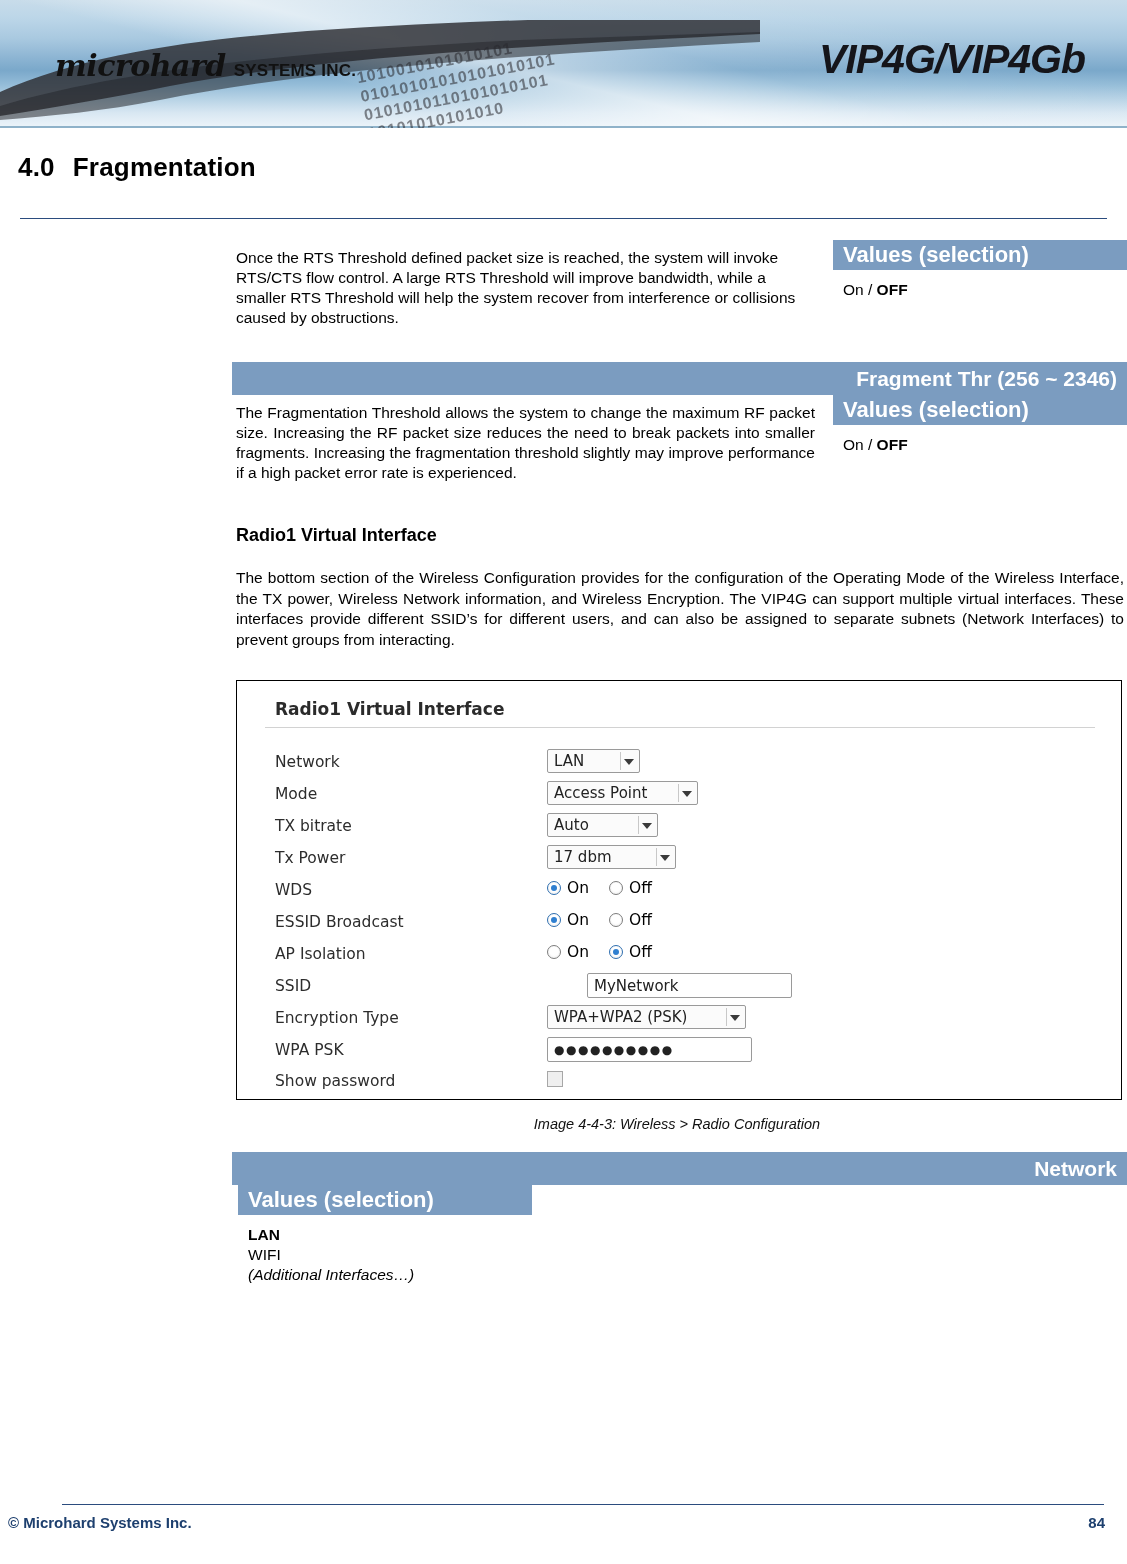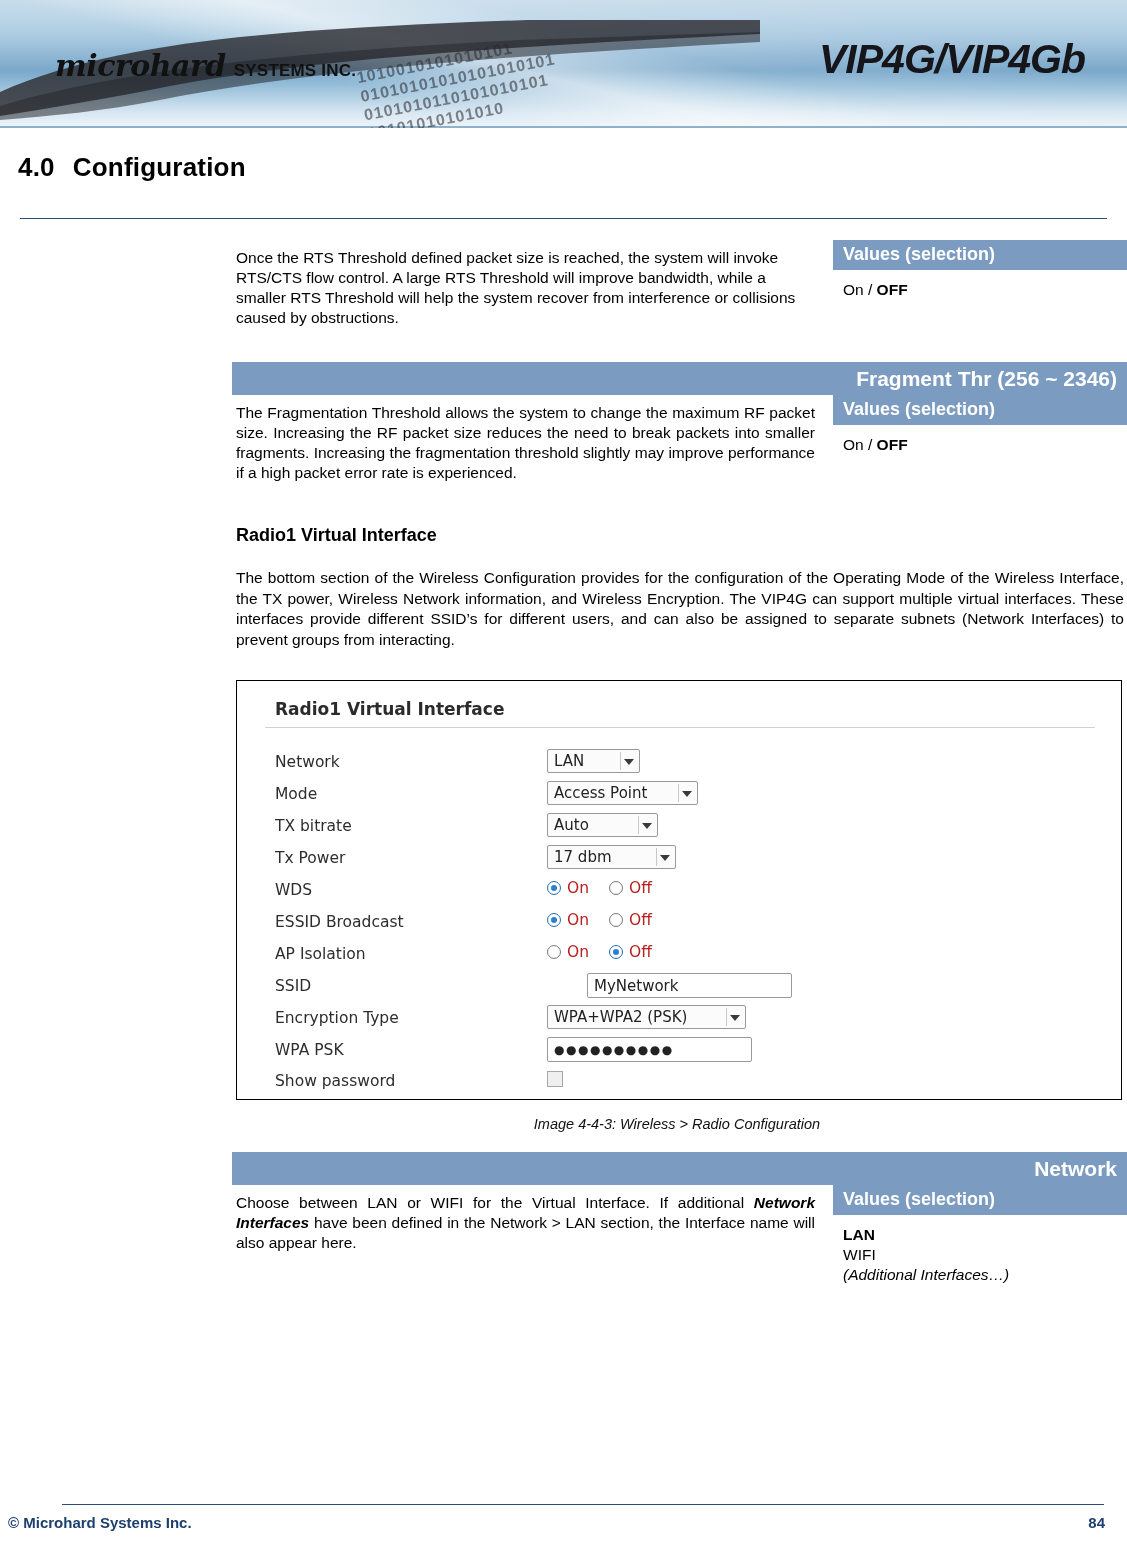--- a/index.html
+++ b/index.html
@@ -173,21 +173,21 @@
   }
   .param-desc.justify { text-align: justify; }
   .param-values {
     width: 300px;
     box-sizing: border-box;
     padding-left: 6px;
   }
   .values-head {
     background: #7b9cc0;
     color: #ffffff;
-    font-size: 18px;
+    font-size: 22px;
     font-weight: bold;
     padding: 3px 0 4px 10px;
     box-sizing: border-box;
     height: 30px;
     line-height: 23px;
   }
   .values-list {
     padding: 10px 0 0 10px;
     font-size: 15.5px;
     line-height: 20px;
@@ -278,21 +278,21 @@
     color: #222;
     background: #ffffff;
     border: 1px solid #9a9a9a;
     border-radius: 2px;
     height: 25px;
     box-sizing: border-box;
     padding: 2px 6px;
     display: inline-block;
     line-height: 20px;
   }
-  .radio-group { display: flex; align-items: center; gap: 6px; font-size: 15.5px; color: #b91c1c;}
+  .radio-group { display: flex; align-items: center; gap: 6px; font-size: 15.5px; color: #000000;}
   .radio {
     width: 14px; height: 14px; border-radius: 50%;
     border: 1px solid #7d7d7d;
     background: radial-gradient(circle at 50% 45%, #ffffff 0%, #ffffff 45%, #e7e7e7 100%);
     display: inline-block;
     position: relative;
     box-sizing: border-box;
   }
   .radio.checked { border-color: #2f6fb0; }
   .radio.checked::after {
@@ -362,21 +362,21 @@
   </div>
   <div class="logo">
     <span class="logo-main">microhard</span>
     <span class="logo-sub">SYSTEMS INC.</span>
   </div>
   <div class="product-title">VIP4G/VIP4Gb</div>
 </div>
 <div class="banner-bottom-line"></div>
 
 <div class="section-title">
-  <span class="num">4.0</span><span>Configuration</span>
+  <span class="num">4.0</span><span>Fragmentation</span>
 </div>
 <div class="rule"></div>
 
 <div class="content">
 
   <div>
     <div class="param-body">
       <div class="param-desc">Once the RTS Threshold defined packet size is reached, the system will invoke RTS/CTS flow control. A large RTS Threshold will improve bandwidth, while a smaller RTS Threshold will help the system recover from interference or collisions caused by obstructions.</div>
       <div class="param-values">
         <div class="values-head">Values (selection)</div>
@@ -500,21 +500,20 @@
     </div>
   </div>
 
   <div class="caption">Image 4-4-3:  Wireless  &gt; Radio Configuration</div>
 
   <div class="spacer-20"></div>
 
   <div>
     <div class="param-header">Network</div>
     <div class="param-body">
-      <div class="param-desc justify"><span>Choose between LAN or WIFI for the Virtual Interface. If additional </span><b><i>Network Interfaces</i></b><span> have been defined in the Network &gt; LAN section, the Interface name will also appear here.</span></div>
       <div class="param-values">
         <div class="values-head">Values (selection)</div>
         <div class="values-list">
           <div class="b">LAN</div>
           <div>WIFI</div>
           <div class="i">(Additional Interfaces…)</div>
         </div>
       </div>
     </div>
   </div>

